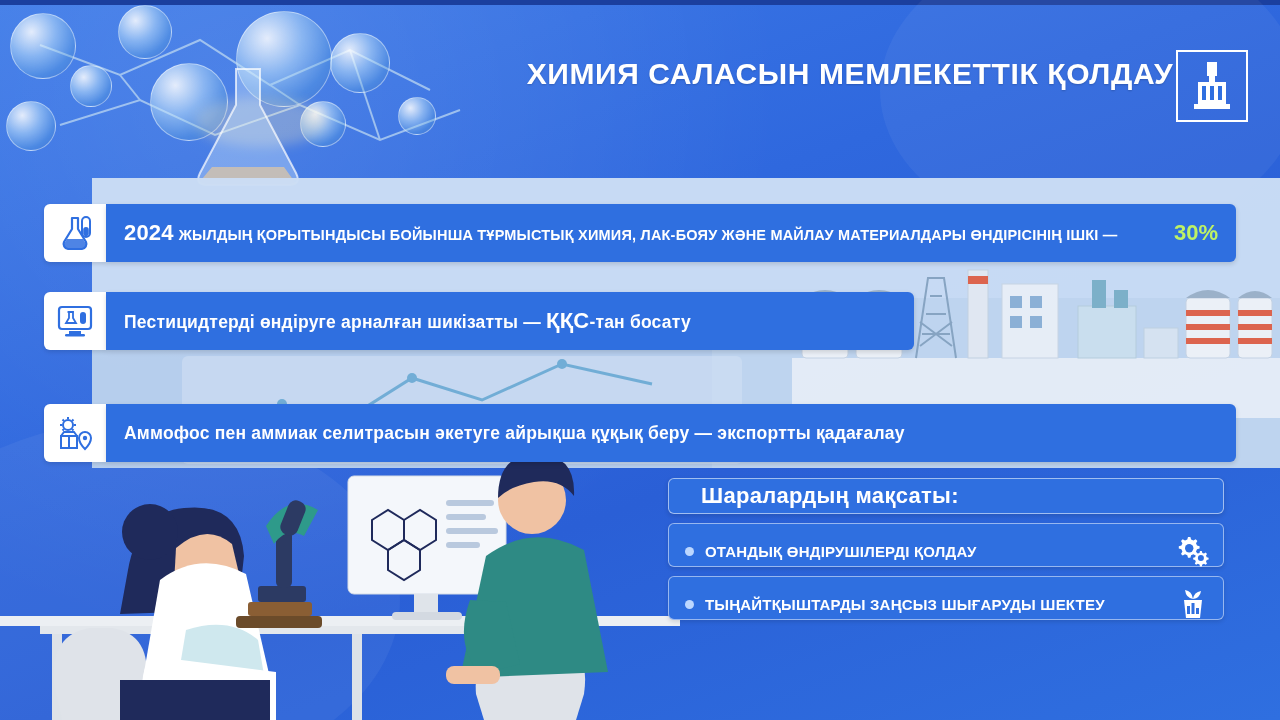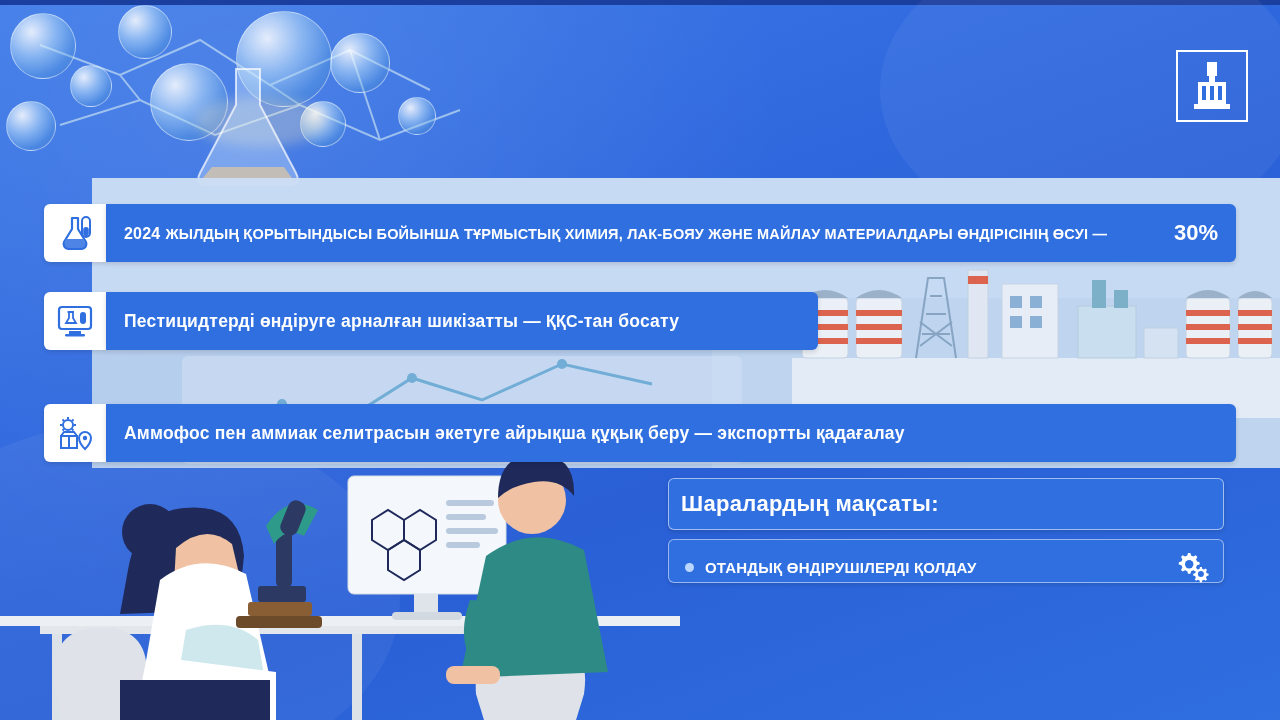--- a/index.html
+++ b/index.html
@@ -97,47 +97,47 @@
     box-shadow: 0 2px 5px rgba(0,0,0,0.14);
   }
   .row-text {
     color: #ffffff;
     font-size: 17.5px;
     font-weight: 700;
     letter-spacing: 0.2px;
     white-space: nowrap;
   }
   .row-text .sm { font-size: 14.5px; }
-  .row-text .big { font-size: 16px; }
+  .row-text .big { font-size: 22px; }
   .row-value {
-    color: #ffffff;
+    color: #bef264;
     font-size: 22px;
     font-weight: 700;
     margin-left: 20px;
     white-space: nowrap;
   }
 
   #row1 { left: 44px; top: 204px; width: 1192px; }
   #row1 .row-body { flex: 1; justify-content: space-between; }
-  #row2 { left: 44px; top: 292px; width: 774px; }
+  #row2 { left: 44px; top: 292px; width: 870px; }
   #row2 .row-body { flex: 1; }
   #row3 { left: 44px; top: 404px; width: 1192px; }
   #row3 .row-body { flex: 1; }
 
   
   #goals {
     position: absolute; left: 668px; top: 478px; width: 556px;
   }
   .goals-head {
     background: #2f6fe0;
     border: 1px solid rgba(255,255,255,0.55);
     border-radius: 6px;
-    height: 52px;
+    height: 36px;
     display: flex; align-items: center;
-    padding-left: 12px;
+    padding-left: 32px;
     box-shadow: 0 2px 5px rgba(0,0,0,0.14);
   }
   .goals-head-text {
     color: #ffffff; font-size: 22px; font-weight: 700; letter-spacing: 0.3px;
   }
   .goal-item {
     margin-top: 9px;
     height: 44px;
     background: #2f6fe0;
     border: 1px solid rgba(255,255,255,0.5);
@@ -313,20 +313,21 @@
       <g>
         <circle cx="532" cy="120" r="34" fill="#f0c2a3"></circle>
         <path d="M498 118 q0 -44 38 -44 q40 0 38 42 q-14 -18 -40 -14 q-24 4 -36 16 z" fill="#1f2a5b"></path>
         <path d="M486 176 q46 -34 98 -6 l24 122 l-148 6 z" fill="#2e8a84"></path>
         <path d="M470 220 q-16 44 10 74 l40 -10 l-14 -62 z" fill="#2e8a84"></path>
         <rect x="446" y="286" width="54" height="18" rx="8" fill="#f0c2a3"></rect>
       </g>
     </svg>
   </div>
 
+  <div class="header-title">ХИМИЯ САЛАСЫН МЕМЛЕКЕТТІК ҚОЛДАУ</div>
 
   <div class="emblem">
     <svg width="44" height="52" viewBox="0 0 44 52">
       <rect x="17" y="2" width="10" height="14" fill="#ffffff"></rect>
       <rect x="19" y="16" width="6" height="6" fill="#ffffff"></rect>
       <rect x="8" y="22" width="28" height="22" fill="#ffffff"></rect>
       <g fill="#2f6fe0">
         <rect x="12" y="26" width="4" height="14"></rect>
         <rect x="20" y="26" width="4" height="14"></rect>
         <rect x="28" y="26" width="4" height="14"></rect>
@@ -340,21 +341,21 @@
       <svg width="38" height="38" viewBox="0 0 38 38">
         <path d="M16 4 h6 v11 l8 13 a5 5 0 0 1 -4 7 h-14 a5 5 0 0 1 -4 -7 l8 -13 z" fill="none" stroke="#2f6fe0" stroke-width="2.2" stroke-linejoin="round"></path>
         <path d="M11 25 h16 l3 5 a4 4 0 0 1 -3 5 h-16 a4 4 0 0 1 -3 -5 z" fill="#2f6fe0" opacity="0.85"></path>
         <rect x="26" y="3" width="8" height="20" rx="4" fill="none" stroke="#2f6fe0" stroke-width="2"></rect>
         <rect x="27.2" y="13" width="5.6" height="9" rx="2.8" fill="#2f6fe0"></rect>
       </svg>
     </div>
     <div class="row-body">
       <div class="row-text">
         <span class="big">2024</span>
-        <span class="sm">ЖЫЛДЫҢ ҚОРЫТЫНДЫСЫ БОЙЫНША ТҰРМЫСТЫҚ ХИМИЯ, ЛАК-БОЯУ ЖӘНЕ МАЙЛАУ МАТЕРИАЛДАРЫ ӨНДІРІСІНІҢ ӨСУІ —</span>
+        <span class="sm">ЖЫЛДЫҢ ҚОРЫТЫНДЫСЫ БОЙЫНША ТҰРМЫСТЫҚ ХИМИЯ, ЛАК-БОЯУ ЖӘНЕ МАЙЛАУ МАТЕРИАЛДАРЫ ӨНДІРІСІНІҢ ІШКІ —</span>
       </div>
       <div class="row-value">30%</div>
     </div>
   </div>
 
   <div class="row" id="row2">
     <div class="row-icon">
       <svg width="38" height="38" viewBox="0 0 38 38">
         <rect x="3" y="5" width="32" height="22" rx="3" fill="none" stroke="#2f6fe0" stroke-width="2.2"></rect>
         <rect x="13" y="29" width="12" height="3" fill="#2f6fe0"></rect>
@@ -410,16 +411,32 @@
           </g>
           <circle cx="13.2" cy="13.2" r="4.2" fill="#2f6fe0"></circle>
           <g fill="#ffffff">
             <path d="M24 16 l1.8 0 l.5 1.9 l1.7 .7 l1.7-1 l1.3 1.3 l-1 1.7 l.7 1.7 l1.9 .5 l0 1.8 l-1.9 .5 l-.7 1.7 l1 1.7 l-1.3 1.3 l-1.7-1 l-1.7 .7 l-.5 1.9 l-1.8 0 l-.5-1.9 l-1.7-.7 l-1.7 1 l-1.3-1.3 l1-1.7 l-.7-1.7 l-1.9-.5 l0-1.8 l1.9-.5 l.7-1.7 l-1-1.7 l1.3-1.3 l1.7 1 l1.7-.7 z"></path>
           </g>
           <circle cx="24.9" cy="23" r="3" fill="#2f6fe0"></circle>
         </svg>
       </div>
     </div>
 
+    <div class="goal-item">
+      <div class="goal-dot"></div>
+      <div class="goal-text">ТЫҢАЙТҚЫШТАРДЫ ЗАҢСЫЗ ШЫҒАРУДЫ ШЕКТЕУ</div>
+      <div class="goal-icon">
+        <svg width="30" height="32" viewBox="0 0 30 32">
+          <path d="M6 12 h18 l-2 18 h-14 z" fill="#ffffff"></path>
+          <g fill="#2f6fe0">
+            <rect x="9" y="18" width="3" height="8"></rect>
+            <rect x="13.5" y="15" width="3" height="11"></rect>
+            <rect x="18" y="20" width="3" height="6"></rect>
+          </g>
+          <path d="M15 11 q-1 -8 -8 -9 q1 8 8 9 z" fill="#ffffff"></path>
+          <path d="M15 11 q1 -7 8 -8 q-1 7 -8 8 z" fill="#ffffff"></path>
+        </svg>
+      </div>
+    </div>
 
   </div>
 
 </div>
 
 </body></html>

